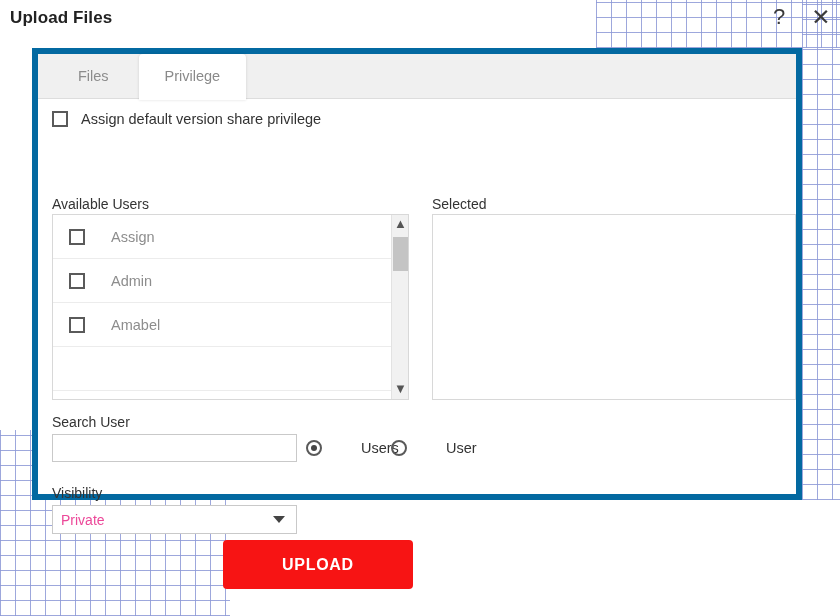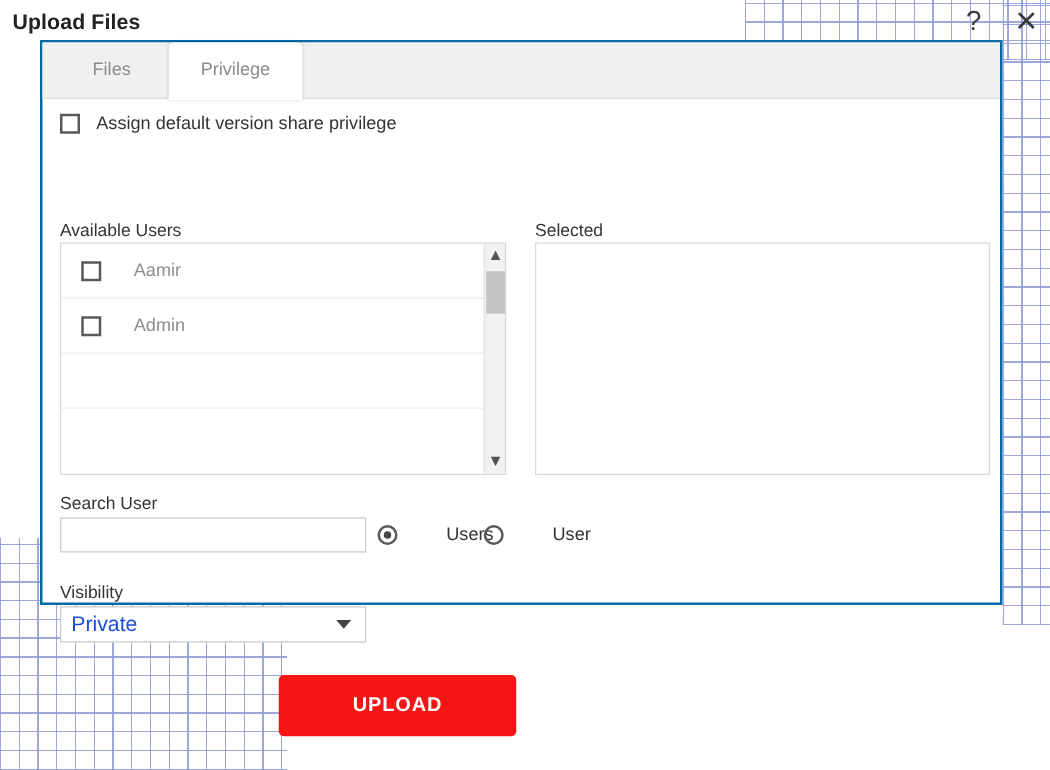--- a/index.html
+++ b/index.html
@@ -82,26 +82,26 @@
   }
   #close-icon {
     left: 808px;
     font-size: 23px;
     font-weight: 300;
   }
 
   
   #dialog {
     position: absolute;
-    left: 32px; top: 32px;
+    left: 32px; top: 48px;
     width: 770px;
     height: 452px;
     box-sizing: border-box;
     background: #ffffff;
-    border: 2px solid #0369a1;
+    border: 6px solid #0369a1;
   }
 
   
   #tab-bar {
     position: relative;
     height: 45px;
     background: #f0f0f0;
     border-bottom: 1px solid #dddddd;
     padding-left: 14px;
     box-sizing: border-box;
@@ -291,22 +291,22 @@
     width: 245px; height: 29px;
     border: 1px solid #c9c9c9;
     background: #ffffff;
     box-sizing: border-box;
     cursor: pointer;
     display: flex;
     align-items: center;
     padding: 0 8px;
   }
   #visibility-value {
-    font-size: 17px;
-    color: #1d4ed8;
+    font-size: 14px;
+    color: #ec4899;
     flex: 1;
   }
   #visibility-caret {
     width: 0; height: 0;
     border-left: 6px solid transparent;
     border-right: 6px solid transparent;
     border-top: 7px solid #444444;
     margin-right: 3px;
   }
 
@@ -358,25 +358,29 @@
       <span class="cbox"></span>
       <span id="assign-label">Assign default version share privilege</span>
     </div>
 
     <div class="field-label" id="available-label">Available Users</div>
 
     <div id="available-box">
       <div id="available-list">
         <div class="user-row">
           <span class="cbox"></span>
-          <span class="user-name">Aamir</span>
+          <span class="user-name">Assign</span>
         </div>
         <div class="user-row">
           <span class="cbox"></span>
           <span class="user-name">Admin</span>
+        </div>
+        <div class="user-row">
+          <span class="cbox"></span>
+          <span class="user-name">Amabel</span>
         </div>
         <div class="user-row"></div>
       </div>
       <div id="available-scrollbar">
         <div class="sb-arrow" id="sb-up">▲</div>
         <div id="sb-thumb"></div>
         <div class="sb-arrow" id="sb-down">▼</div>
       </div>
     </div>
 

